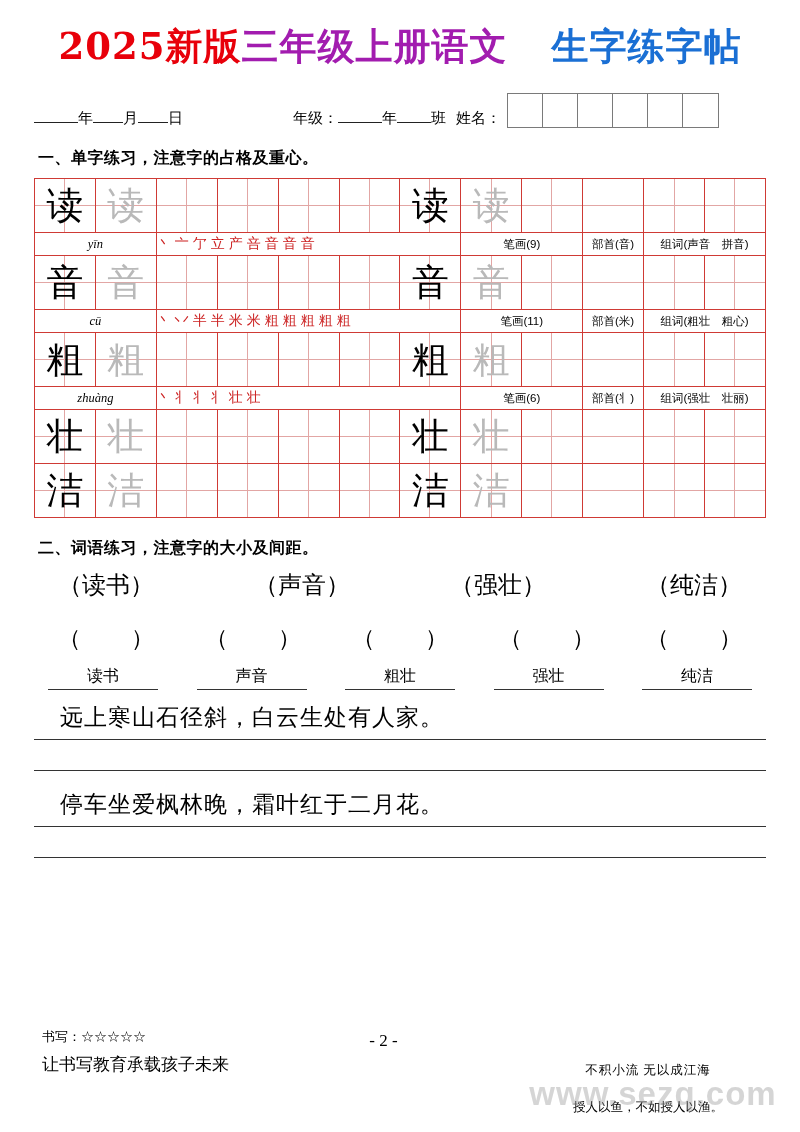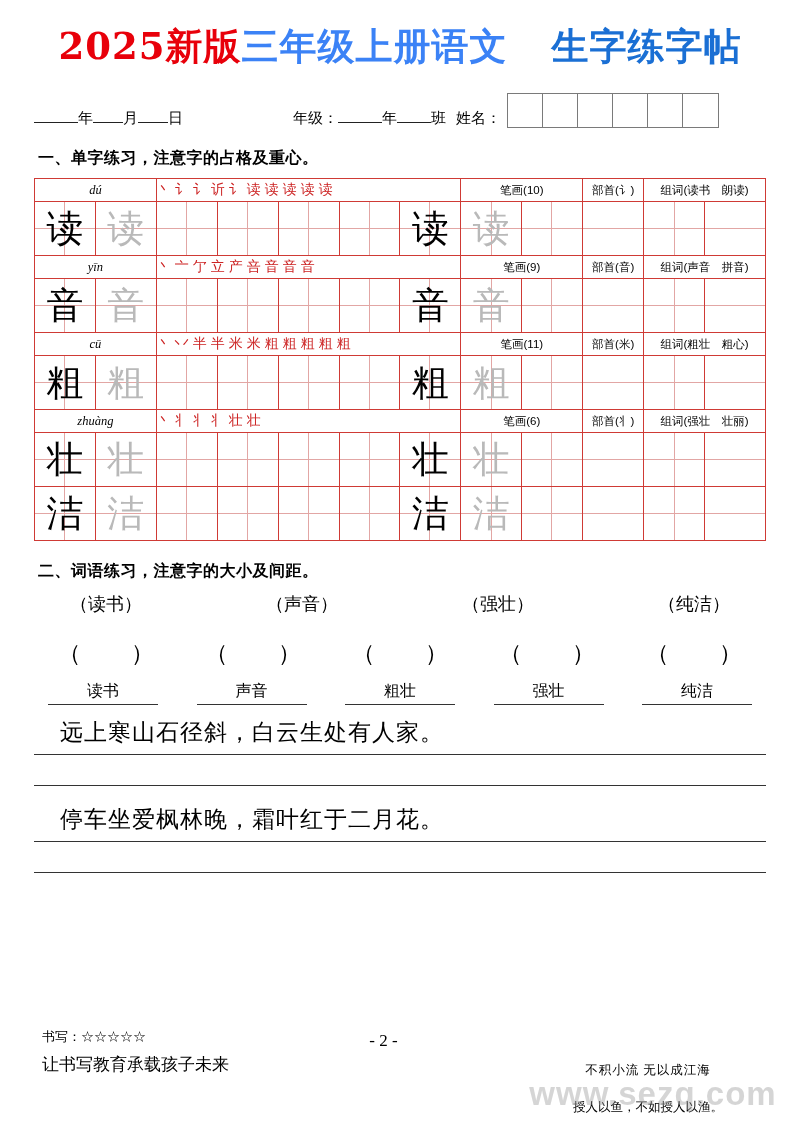--- a/index.html
+++ b/index.html
@@ -21,21 +21,21 @@
   .title{
     text-align:center;
     font-size:37px;
     font-weight:bold;
     letter-spacing:1px;
     margin-top:22px;
     white-space:nowrap;
     font-family:"DejaVu Serif", serif;
   }
   .title .red{color:#e8000a;}
-  .title .blk{color:#3b82f6;}
+  .title .blk{color:#a21caf;}
   .title .blue{color:#1a6fd4;margin-left:44px;}
 
   
   .inforow{
     display:flex;align-items:flex-end;
     margin-top:22px;
     font-size:15px;
     height:34px;
   }
   .inforow .seg{white-space:nowrap;}
@@ -100,21 +100,21 @@
 
   
   .words{
     margin-top:6px;
   }
   .wordline{
     display:flex;
     justify-content:space-between;
     padding:0 8px;
   }
-  .wordline.r1{font-size:18px;margin-top:10px;font-family:"DejaVu Serif",serif;}
+  .wordline.r1{font-size:24px;margin-top:10px;font-family:"DejaVu Serif",serif;}
   .wordline.r2{font-size:23px;margin-top:22px;color:#000;font-family:"DejaVu Serif",serif;}
   .wcell{
     width:128px;text-align:center;white-space:nowrap;
   }
   .wcell .par{color:#000;}
   .wcell.underline{
     border-bottom:1px solid #333;padding-bottom:2px;width:110px;
   }
   .wrapu{display:flex;justify-content:space-between;padding:0 14px;margin-top:12px;}
 
@@ -191,27 +191,20 @@
         <col style="width:58px">
       <col style="width:58px">
         <col style="width:58px">
       <col style="width:58px">
         <col style="width:58px">
       <col style="width:58px">
         <col style="width:58px">
     </colgroup>
     <tbody>
 
-      <tr class="hdr-td">
-        <td colspan="2" class="pinyin">dú</td>
-        <td colspan="5" class="strokes">丶讠讠䜣讠读读读读读</td>
-        <td colspan="2" class="meta">笔画(10)</td>
-        <td class="meta">部首(讠)</td>
-        <td colspan="2" class="meta">组词(读书　朗读)</td>
-      </tr>
       <tr class="cellrow">
         <td class="gridcell">
             <div class="hanzi">读</div>
           </td>
         <td class="gridcell">
             <div class="hanzi gray">读</div>
           </td>
         <td class="gridcell dashed"></td>
         <td class="gridcell dashed"></td>
         <td class="gridcell dashed"></td>

